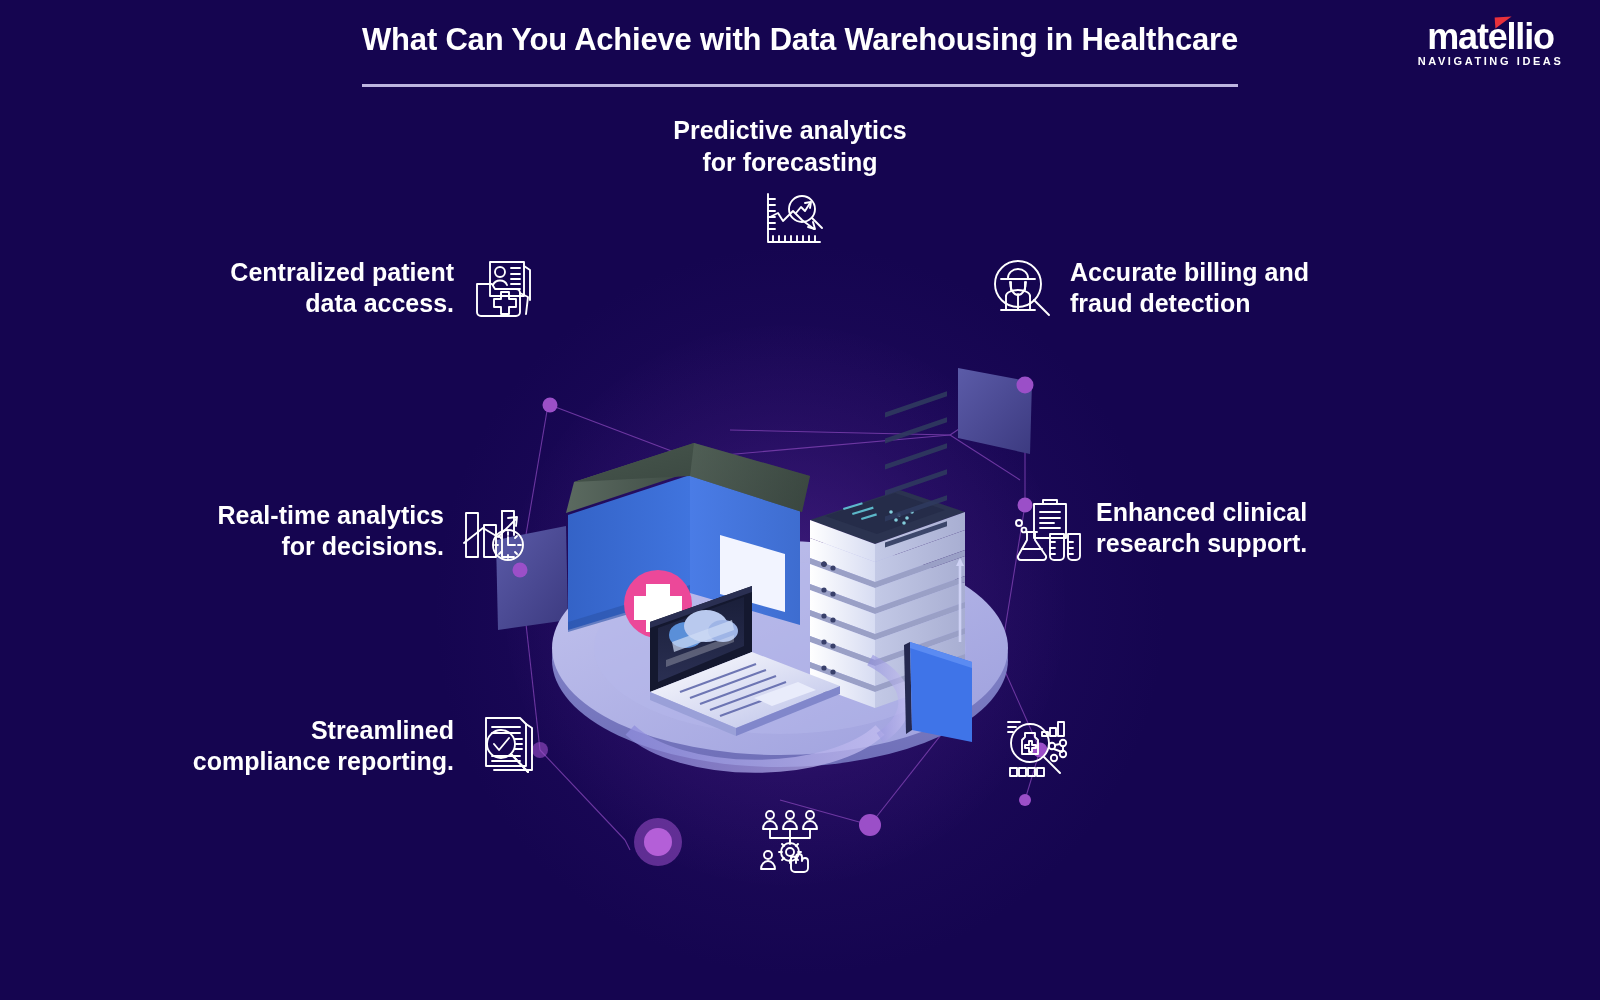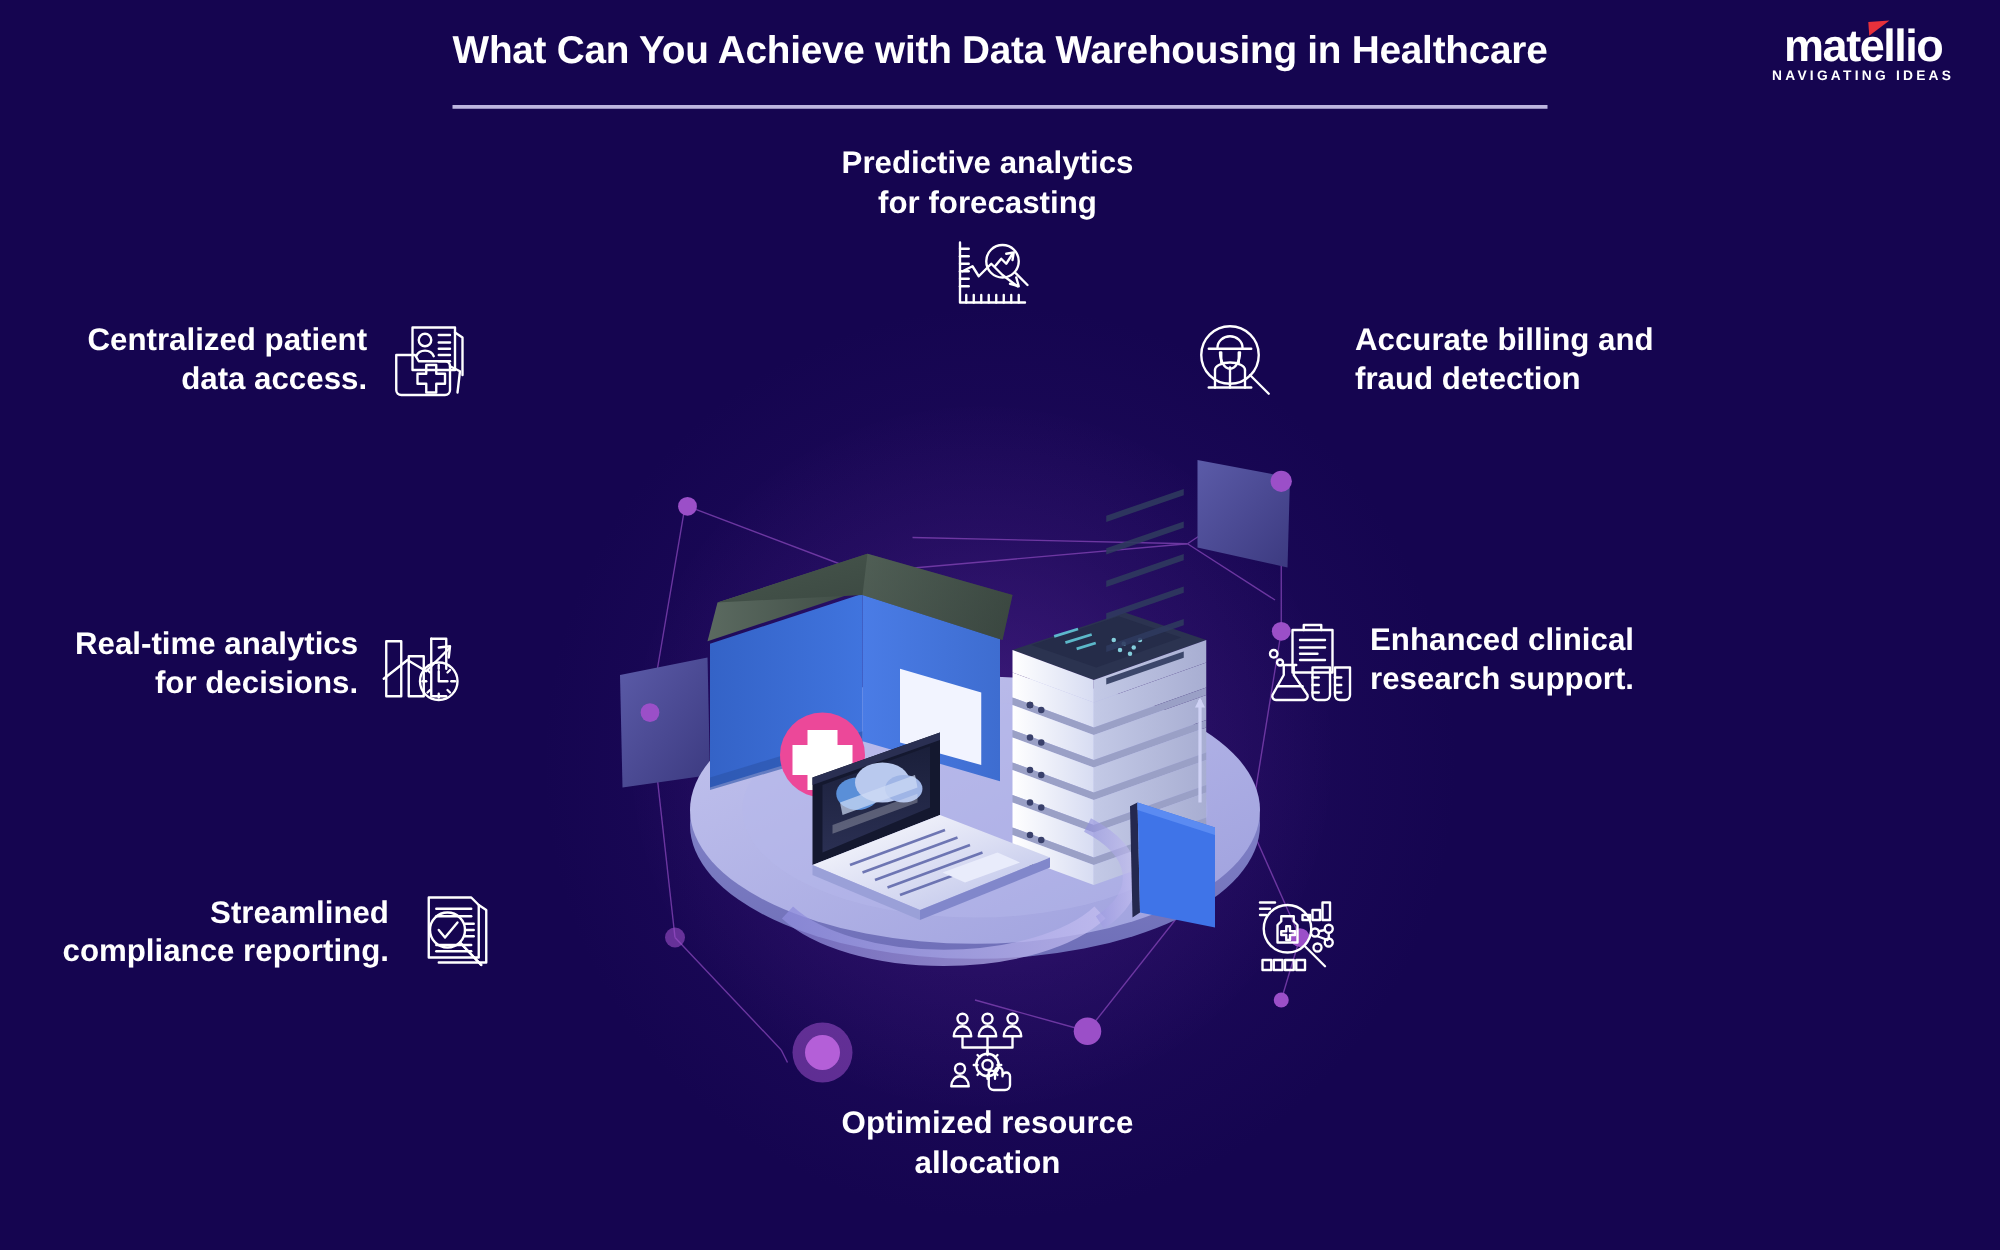--- a/index.html
+++ b/index.html
@@ -90,29 +90,29 @@
   .node.left  { flex-direction:row; }
   .node.left .label { text-align:right; margin-right:14px; }
   .node.right .label { text-align:left; margin-left:14px; }
   .node.center { flex-direction:column; align-items:center; }
   .node.center .label { text-align:center; }
 
   
   #n-predictive { left:560px; top:115px; width:460px; }
   #n-predictive .icon { margin-top:6px; }
   #n-centralized { left:70px;  top:252px; width:470px; }
-  #n-billing    { left:950px; top:252px; width:470px;gap:48px; }
+  #n-billing    { left:984px; top:252px; width:470px; }
   #n-realtime   { left:60px;  top:495px; width:470px; }
   #n-research   { left:1010px; top:492px; width:470px; }
   #n-compliance { left:50px;  top:710px; width:490px; }
   #n-population { left:1000px; top:710px; width:480px; }
   #n-optimized  { left:560px;  top:805px; width:460px; }
   #n-optimized .icon { margin-bottom:6px; }
 
-  .node.left  { justify-content:flex-start; }
+  .node.left  { justify-content:flex-end; }
   .node.right { justify-content:flex-start; }
 
   svg { display:block; overflow:visible; }
   .ln { fill:none; stroke:#ffffff; stroke-width:1.9; stroke-linecap:round; stroke-linejoin:round; }
 
   
   .art { position:absolute; left:480px; top:330px; width:620px; height:560px; }
 </style>
 </head>
 <body>
@@ -597,15 +597,13 @@
         <line x1="44" y1="39" x2="42" y2="41"></line>
         <line x1="30" y1="53" x2="28" y2="55"></line>
       </g>
       <g class="ln">
         <circle cx="14" cy="50" r="4"></circle>
         <path d="M7,64 a7,8 0 0 1 14,0 Z"></path>
       </g>
       <path class="ln" d="M37,52 L37,63 a4,4 0 0 0 4,4 L50,67 a4,4 0 0 0 4,-4 L54,56 a3,3 0 0 0 -6,0 M48,56 L48,52 a3,3 0 0 0 -6,0 L42,58 M42,58 L42,54 a2.5,2.5 0 0 0 -5,0"></path>
     </svg>
   </div>
-  <div class="label">Optimized resource
-allocation</div>
 </div>
 
 </body></html>

